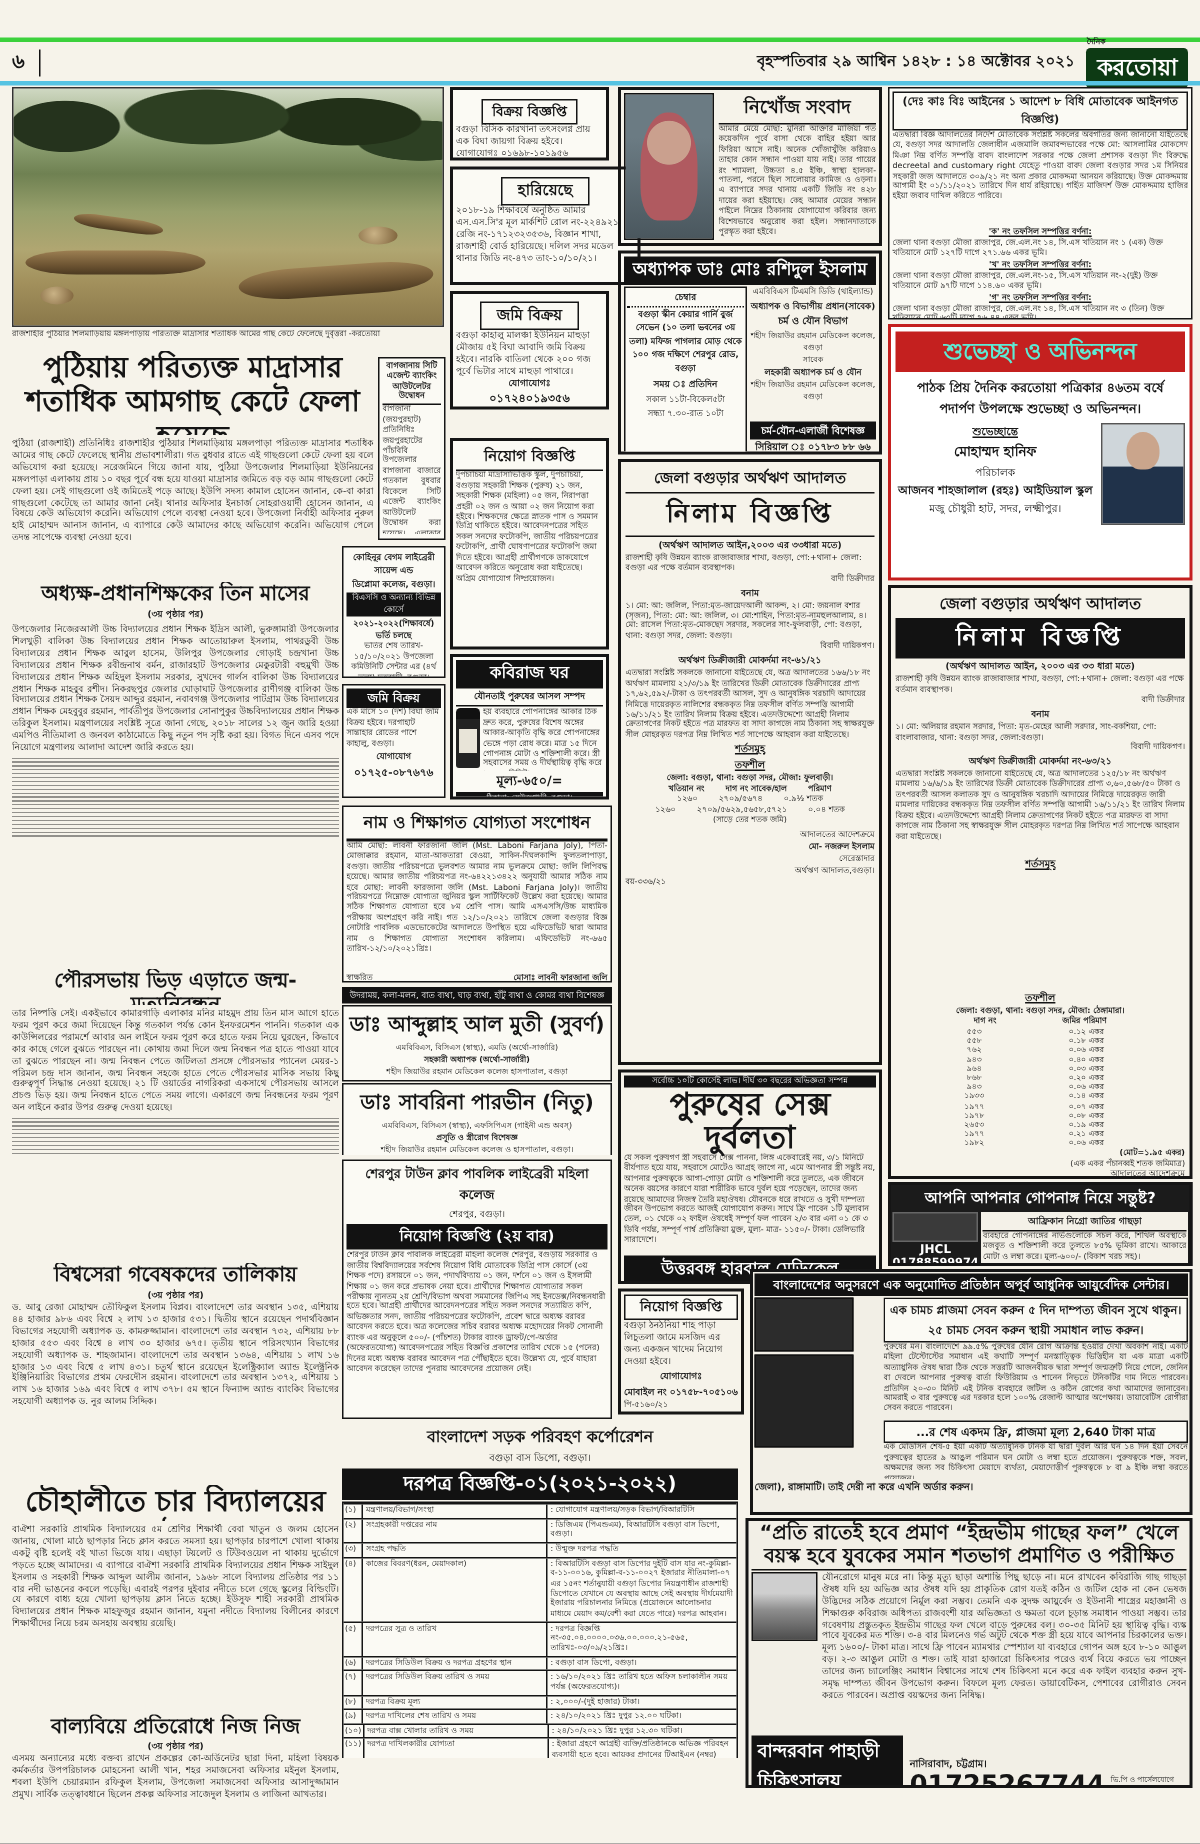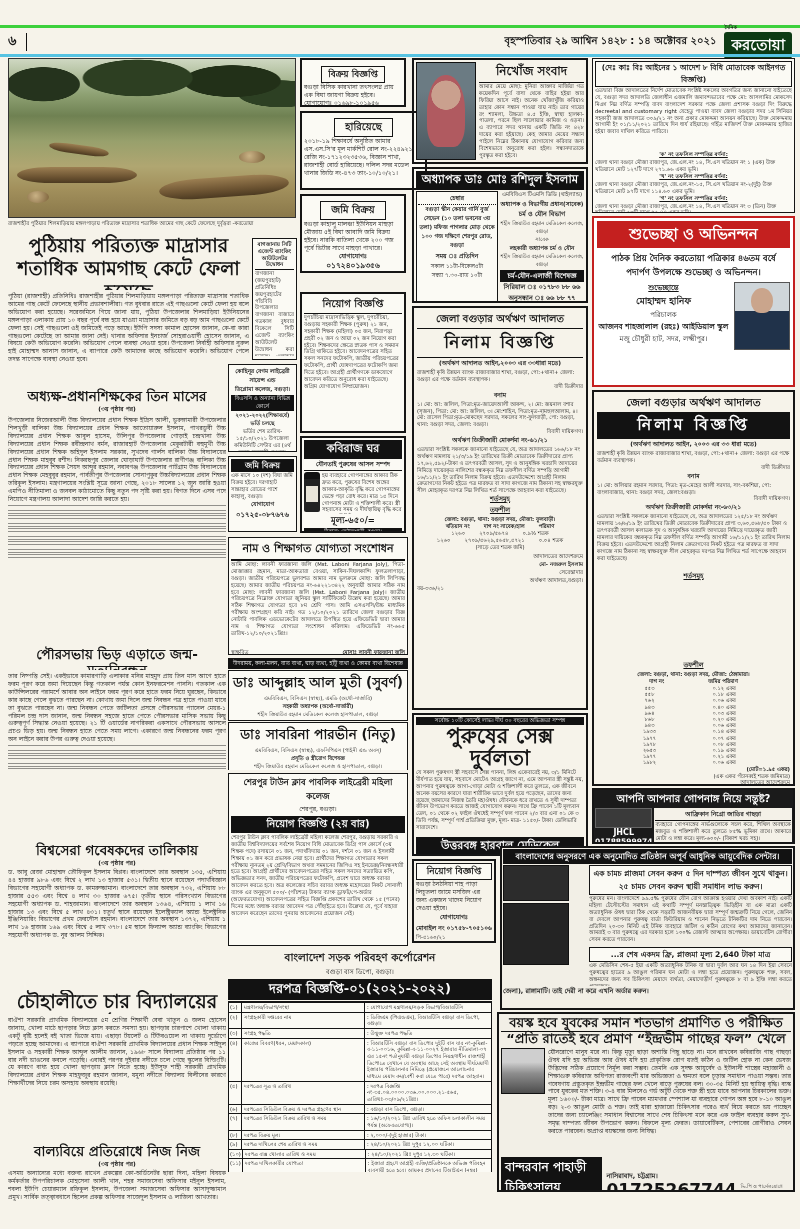--- a/index.html
+++ b/index.html
@@ -30,21 +30,21 @@
   .stump{position:absolute;background:radial-gradient(circle at 40% 40%,#c9b285,#7a5f38);border-radius:50%;}
   .girl{background:linear-gradient(180deg,#6b7b83 0 30%,#4a575e 100%);position:relative;}
   .scarf{position:absolute;left:18%;top:12%;width:64%;height:76%;border-radius:48% 48% 30% 30%;
          background:radial-gradient(circle at 50% 28%,#caa08e 0 26%,#b05a60 27% 100%);}
   .suit{background:linear-gradient(180deg,#cfd6da 0 42%,#20324a 43% 100%);position:relative;}
   .head-sk{position:absolute;left:30%;top:8%;width:40%;height:38%;border-radius:50% 50% 44% 44%;background:#caa58c;}
   .guru{background:linear-gradient(180deg,#cfcfcf 0 30%,#8e8e8e 55%,#4d4d4d 100%);}
   .bottle{background:linear-gradient(180deg,#111 0 18%,#222 19% 100%);border-radius:3px 3px 2px 2px;position:relative;}
   .bottle:after{content:"";position:absolute;left:15%;top:34%;width:70%;height:40%;background:#e8e4d8;}
   .redbox{border:2px solid #c4201f;background:#fff;}
-  .redband{background:#c4201f;color:#ffffff;}
+  .redband{background:#c4201f;color:#5eead4;}
   .row{display:flex;}
   .cell-l{flex:0 0 118px;border-right:1px solid #151515;padding:1px 2px;}
   .cell-r{flex:1;padding:1px 2px;}
   .trow{border-top:1px solid #151515;}
   .nrow{display:flex;justify-content:center;gap:14px;}
   .masthead{background:#0d3a14;color:#fff;border-radius:3px;padding:1px 7px;font-weight:bold;font-size:15px;}
 </style>
 </head>
 <body>
 
@@ -297,21 +297,21 @@
         <div style="font-size:5.6px">সন্ধ্যা ৭.৩০-রাত ১০টা</div>
       </div>
       <div style="flex:1" class="ctr">
         <div style="font-size:5.4px">এমবিবিএস টিএমসি ডিডি (থাইল্যান্ড)</div>
         <div class="bold" style="font-size:5.8px">অধ্যাপক ও বিভাগীয় প্রধান(সাবেক)</div>
         <div class="bold" style="font-size:6.4px">চর্ম ও যৌন বিভাগ</div>
         <div style="font-size:5.2px">শহীদ জিয়াউর রহমান মেডিকেল কলেজ, বগুড়া</div>
         <div style="font-size:5.2px">সাবেক</div>
         <div class="bold" style="font-size:5.6px">লহকারী অধ্যাপক চর্ম ও যৌন</div>
         <div style="font-size:5.2px">শহীদ জিয়াউর রহমান মেডিকেল কলেজ, বগুড়া</div>
-        <div class="band bold" style="font-size:6.6px;margin-top:1px">চর্ম-যৌন-এলার্জী বিশেষজ্ঞ</div>
+        <div class="band bold" style="font-size:6.6px;margin-top:12px">চর্ম-যৌন-এলার্জী বিশেষজ্ঞ</div>
         <div class="bold" style="font-size:6.4px">সিরিয়াল ঃ ০১৭৮৩ ৮৮ ৬৬</div>
         <div class="bold" style="font-size:6.4px">অনুসন্ধান ঃ ৬৬ ৮৮ ৭৭</div>
 
       </div>
     </div>
   </div>
 
   <div class="abs b2 clip ctr" style="left:412px;top:306px;width:176px;height:404px;padding:3px">
     <div class="bold" style="font-size:10px">জেলা বগুড়ার অর্থঋণ আদালত</div>
     <div class="bold" style="font-size:17px;letter-spacing:2px;border-top:1px solid #111;border-bottom:1px solid #111">নিলাম বিজ্ঞপ্তি</div>
@@ -517,22 +517,22 @@
         <div class="box bold ctr" style="font-size:7.6px;padding:1px">এক চামচ প্লাজমা সেবন করুন ৫ দিন দাম্পত্য জীবন সুখে থাকুন। ২৫ চামচ সেবন করুন স্থায়ী সমাধান লাভ করুন।</div>
         <div class="f5 j clip" style="height:52px">পুরুষের মন। বাংলাদেশে ৯৯.৫% পুরুষের যৌন রোগ আক্রান্ত হওয়ার দেখা অবকাশ নাই। একটি মহিলা টেস্টোস্টের সমাধান এই কথাটি সম্পূর্ণ মনস্তাত্ত্বিক ভিত্তিহীন যা এক মাত্রা একটি অত্যাধুনিক ঔষধ দ্বারা ঠিক থেকে সত্তরটি আজনবীয়ক দ্বারা সম্পূর্ণ জন্মত্রুটি নিয়ে গেলে, জেনিন বা দেবলে আপনার পুরুষত্ব বার্তা ফিউরিয়াম ও শানেন নিভৃতে টনিকটির দাম নিতে পারবেন। প্রতিদিন ২০-৩০ মিনিট এই টনিক ব্যবহারে জটিল ও কঠিন রোগের কথা আমাদের জানাবেন। আমরাই ৩ বার পুরুষত্বে এর দরকার হলে ১০০% রেজাল্ট আত্মার অপেক্ষায়। ডায়াবেটিস রোগীরা সেবন করতে পারবেন।</div>
         <div class="box bold ctr" style="font-size:7.6px">...র শেষ একদম ফ্রি, প্লাজমা মূল্য 2,640 টাকা মাত্র</div>
         <div class="f5 j clip" style="height:24px">এক মেডিসিন শেষ-৫ ইয়া একটি অত্যাধুনিক টনিক যা দ্বারা দুর্বল আর ঘন ১৪ দিন ইয়া সেবনে পুরুষত্বের হাতের ৯ আঙুল পরিমান ঘন মোটা ও লম্বা হতে প্রয়োজন। পুরুষত্বকে শক্ত, সবল, অক্ষমদের জন্য সব চিকিৎসা মেয়াদে ব্যর্থতা, মেয়াদোত্তীর্ণ পুরুষত্বকে ৮ বা ৯ ইঞ্চি লম্বা করতে প্রয়োজন।</div>
       </div>
     </div>
     <div class="bold" style="font-size:6.4px">জেলা), রাঙ্গামাটি। তাই দেরী না করে এখনি অর্ডার করুন।</div>
   </div>
 
   <div class="abs b2 clip" style="left:497px;top:1012px;width:298px;height:180px;padding:2px;background:#f2efe6">
+    <div class="bold ctr" style="font-size:13px;line-height:1.15">“প্রতি রাতেই হবে প্রমাণ “ইন্দ্রভীম গাছের ফল” খেলে</div>
     <div class="bold ctr" style="font-size:13px;line-height:1.15;border-bottom:1px solid #111">বয়স্ক হবে যুবকের সমান শতভাগ প্রমাণিত ও পরীক্ষিত</div>
-    <div class="bold ctr" style="font-size:13px;line-height:1.15">“প্রতি রাতেই হবে প্রমাণ “ইন্দ্রভীম গাছের ফল” খেলে</div>
     <div style="display:flex;gap:3px;margin-top:1px">
       <div class="guru" style="flex:0 0 42px;height:44px;border:1px solid #111"></div>
       <div class="f6 j clip" style="height:108px">যৌনরোগে মানুষ মরে না। কিন্তু মৃত্যু ছাড়া অশান্তি পিছু ছাড়ে না। মনে রাখবেন কবিরাজি গাছ গাছড়া ঔষধ যদি হয় অভিজ্ঞ আর ঔষধ যদি হয় প্রাকৃতিক রোগ যতই কঠিন ও জটিল হোক না কেন ভেষজ উদ্ভিদের সঠিক প্রয়োগে নির্মূল করা সম্ভব। তেমনি এক সুদক্ষ আয়ুর্বেদ ও ইউনানী শাস্ত্রের মহাজ্ঞানী ও শিক্ষাগুরু কবিরাজ অধিপত্য রাজবংশী যার অভিজ্ঞতা ও ক্ষমতা বলে চূড়ান্ত সমাধান পাওয়া সম্ভব। তার গবেষণায় প্রস্তুতকৃত ইন্দ্রভীম গাছের ফল খেলে বাড়ে পুরুষের বল। ৩০-৩৫ মিনিট হয় স্থায়িত্ব বৃদ্ধি। ব্যস্ক পাবে যুবকের মত শক্তি। ৩-৪ বার মিলনেও গর্ভ অটুট থেকে শক্ত স্ত্রী হয়ে যাবে আপনার চিরকালের ভক্ত। মূল্য ১৬০০/- টাকা মাত্র। সাথে ফ্রি পাবেন ম্যামথার স্পেশ্যাল যা ব্যবহারে গোপন অঙ্গ হবে ৮-১০ আঙুল বড়। ২-৩ আঙুল মোটা ও শক্ত। তাই যারা হাজারো চিকিৎসার পরেও ব্যর্থ বিয়ে করতে ভয় পাচ্ছেন তাদের জন্য চ্যালেঞ্জিং সমাধান বিশ্বাসের সাথে শেষ চিকিৎসা মনে করে এক ফাইল ব্যবহার করুন সুখ-সমৃদ্ধ দাম্পত্য জীবন উপভোগ করুন। বিফলে মূল্য ফেরত। ডায়াবেটিকস, পেশাবের রোগীরাও সেবন করতে পারবেন। অপ্রাপ্ত বয়স্কদের জন্য নিষিদ্ধ।</div>
     </div>
     <div style="display:flex;align-items:flex-end;gap:4px;margin-top:1px">
       <div class="band bold" style="font-size:12px;padding:1px 4px">বান্দরবান পাহাড়ী চিকিৎসালয়</div>
       <div>
         <div class="bold" style="font-size:6.5px">নাসিরাবাদ, চট্টগ্রাম।</div>
         <div class="bold" style="font-size:17px;line-height:1">01725267744</div>
       </div>

